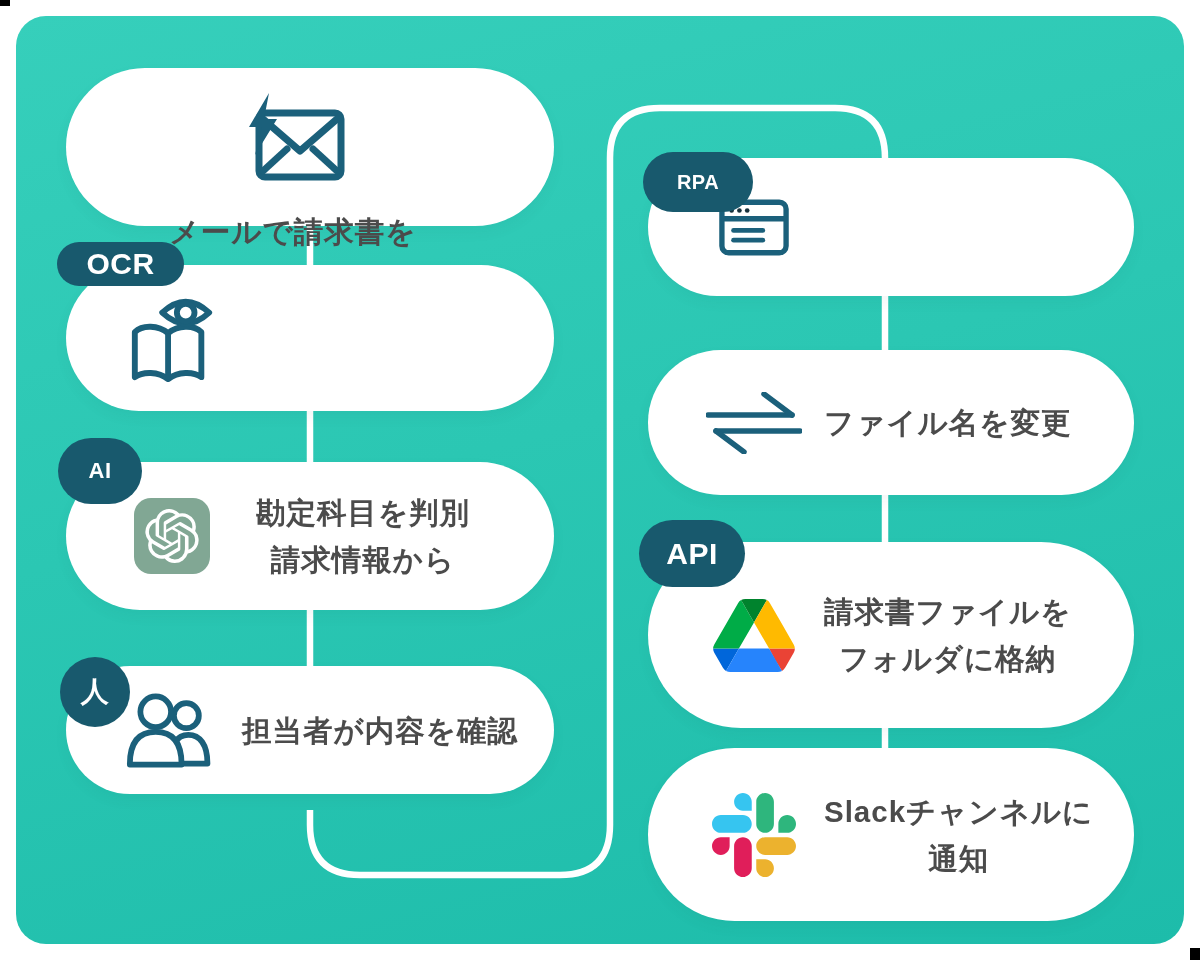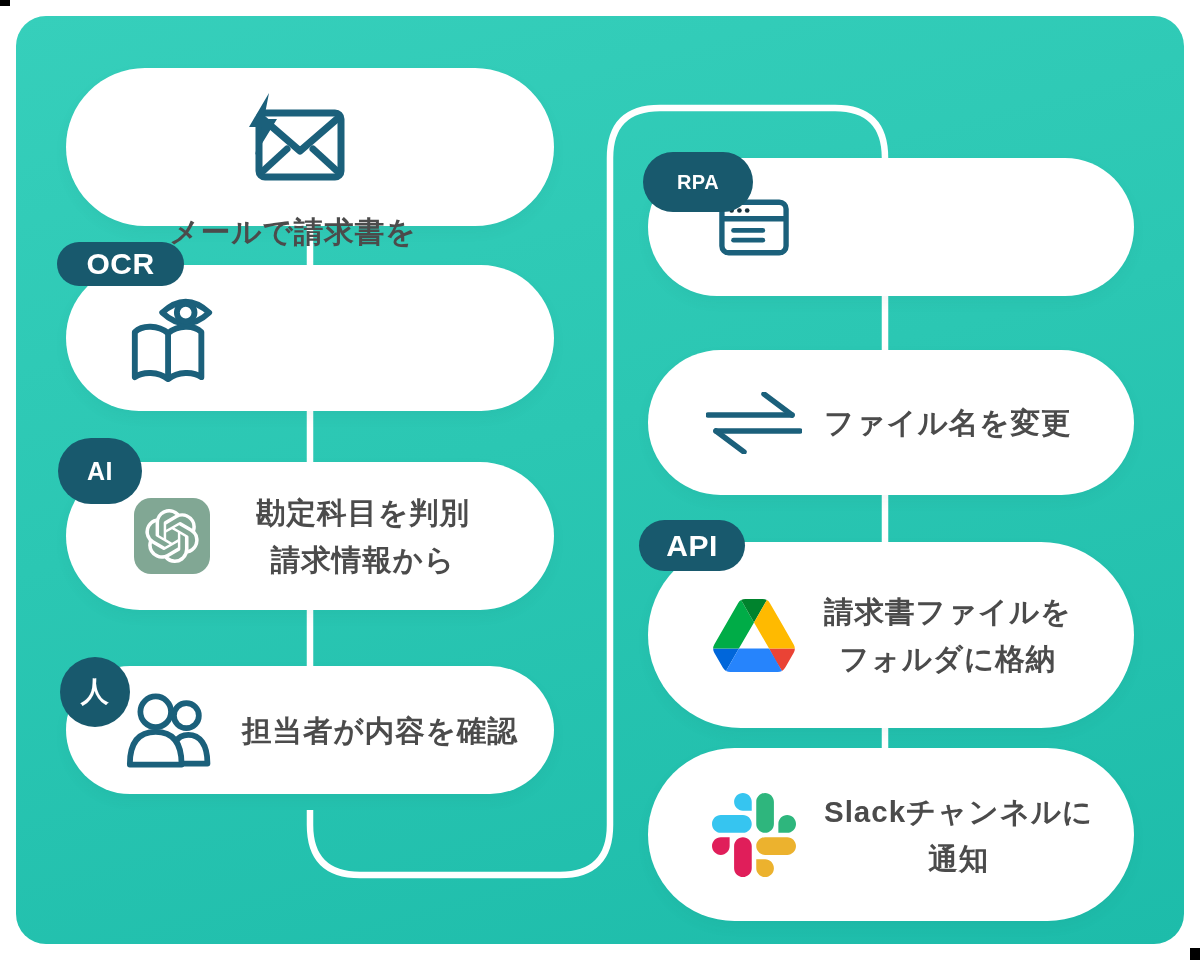--- a/index.html
+++ b/index.html
@@ -36,24 +36,24 @@
   .p-rpa   {left:648px;top:158px;width:486px;height:138px;}
   .p-rename{left:648px;top:350px;width:486px;height:145px;}
   .p-api   {left:648px;top:542px;width:486px;height:186px;}
   .p-slack {left:648px;top:748px;width:486px;height:173px;}
   .badge{
     position:absolute;z-index:3;background:var(--badge);color:#ffffff;
     display:flex;align-items:center;justify-content:center;
     font-weight:700;letter-spacing:0.5px;border-radius:999px;
   }
   .b-ocr  {left:57px; top:242px;width:127px;height:44px;font-size:30px;}
-  .b-ai   {left:58px; top:438px;width:84px; height:66px;font-size:25px;}
+  .b-ai   {left:58px; top:438px;width:84px; height:66px;font-size:22px;}
   .b-human{left:60px; top:657px;width:70px; height:70px;font-size:28px;}
   .b-rpa  {left:643px;top:152px;width:110px;height:60px;font-size:20px;}
-  .b-api  {left:639px;top:520px;width:106px;height:51px;font-size:30px;}
+  .b-api  {left:639px;top:520px;width:106px;height:67px;font-size:30px;}
   .stroke-ic{stroke:var(--icon);fill:none;stroke-linejoin:round;}
   .openai-tile{
     width:76px;height:76px;border-radius:17px;background:var(--openai-bg);
     display:flex;align-items:center;justify-content:center;
   }
   .corner-mark{position:absolute;background:#000;z-index:4;}
   .cm-tl{left:0;top:0;width:10px;height:6px;}
   .cm-br{right:0;bottom:0;width:10px;height:12px;}
 </style>
 </head>

